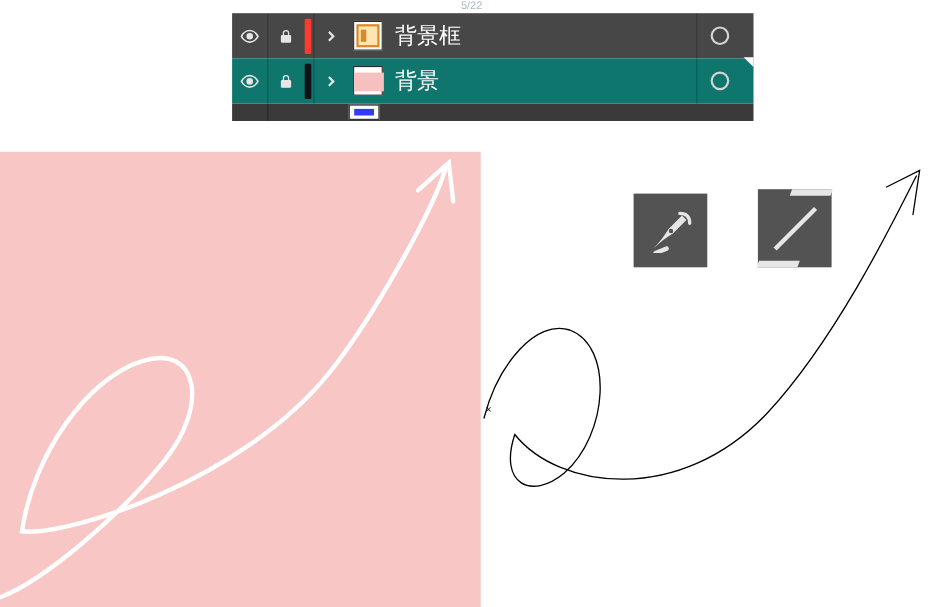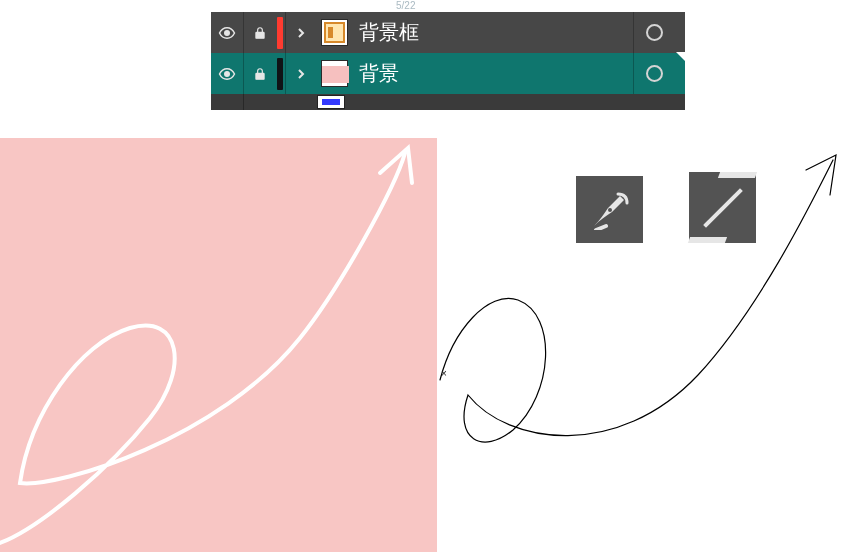--- a/index.html
+++ b/index.html
@@ -9,21 +9,21 @@
     height: 552px;
     background: #ffffff;
     font-family: "Hiragino Sans", "Meiryo", sans-serif;
     position: relative;
     overflow: hidden;
   }
 
   .top-label {
     position: absolute;
     top: 0;
-    left: 396px;
+    left: 419px;
     font-size: 10px;
     color: #aabac2;
   }
 
   
   .layers-panel {
     position: absolute;
     top: 12px;
     left: 211px;
     width: 474px;

